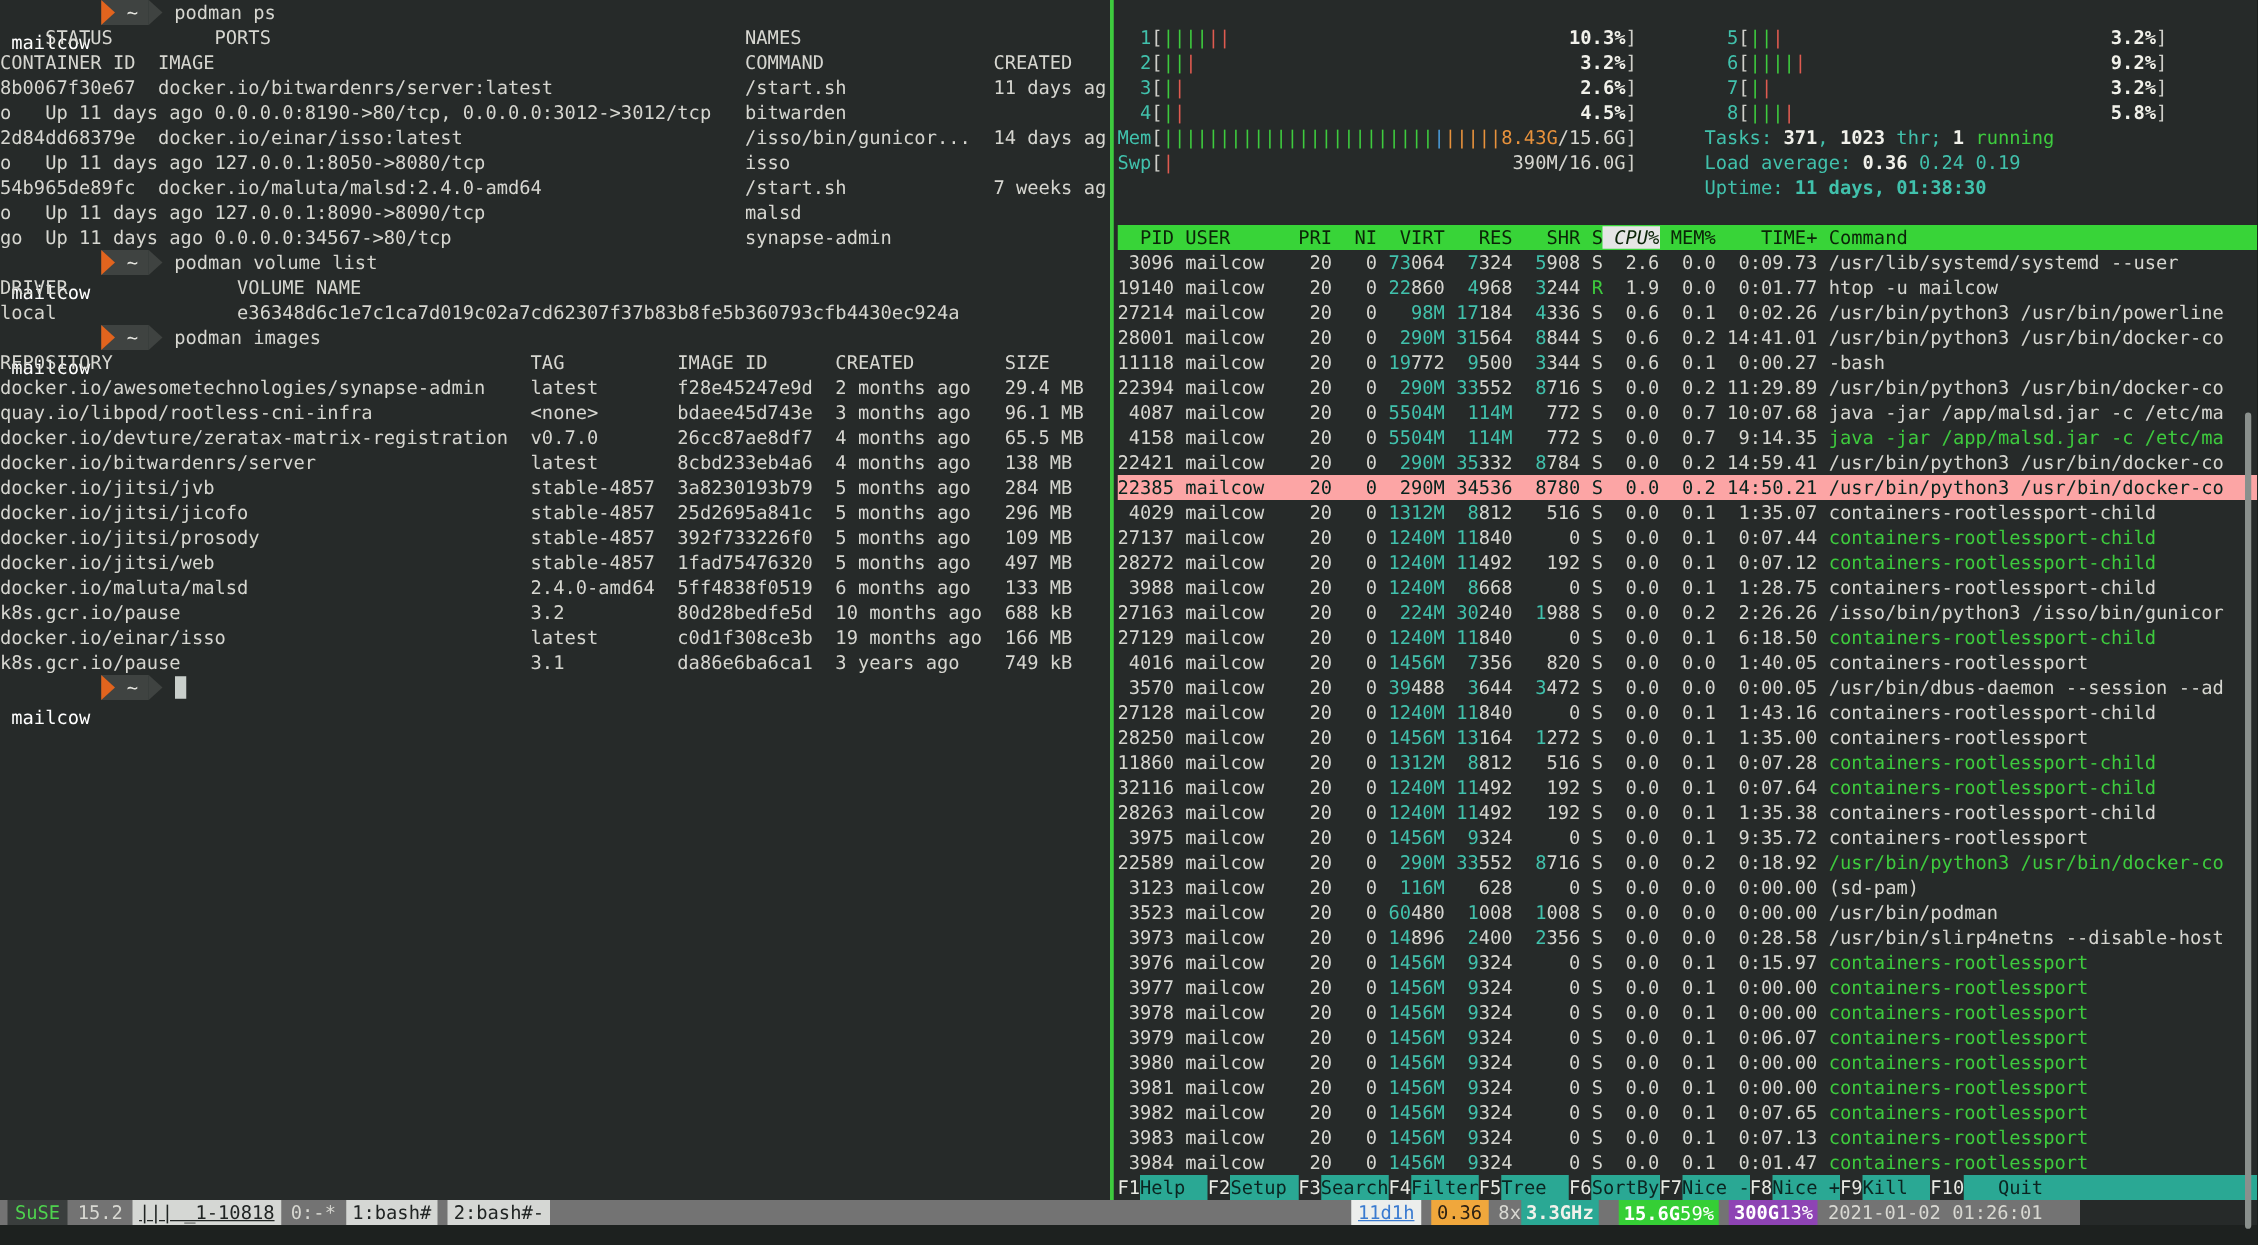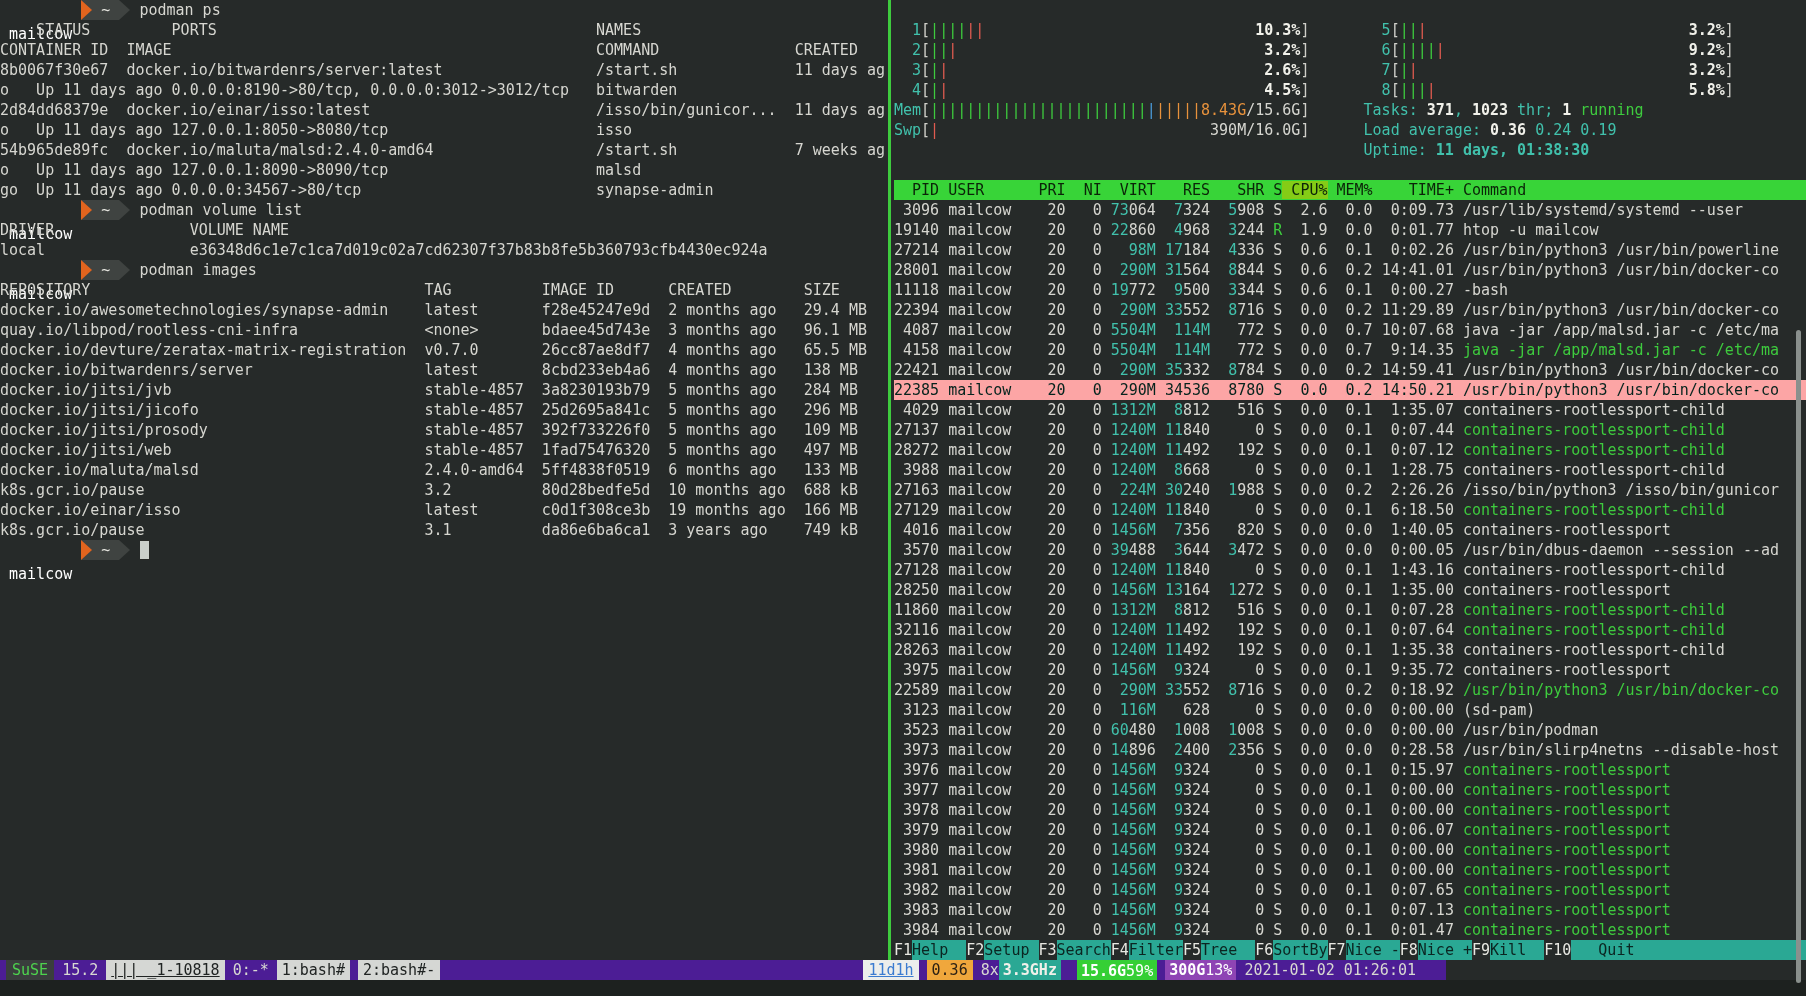--- a/index.html
+++ b/index.html
@@ -36,32 +36,32 @@
   .mpct{color:#f1f1ea;font-weight:bold;white-space:pre;}
   .tline{white-space:pre;}
   .c-teal{color:#41c1ac;} .c-green{color:#3ecb3e;} .c-red{color:#df5b50;} .c-orange{color:#e8923c;}
   .c-blue{color:#4a9ad8;} .c-dim{color:#d6d6d0;} .c-bold{color:#f1f1ea;font-weight:bold;}
   .c-boldteal{color:#41c1ac;font-weight:bold;}
   
   .ptable{position:absolute;left:0;top:180px;right:0;}
   .prow{height:20px;white-space:pre;}
   .phead{background:#38d438;color:#0b2408;}
   .phead span{color:#0b2408;}
-  .phead .sort{background:#84cc16;}
+  .phead .sort{background:#e5e5e5;font-style:italic;}
   .row-selected{background:#fca5a5;}
   .row-selected span{color:#06231d !important;font-weight:normal !important;}
   
   .fbar{position:absolute;left:0;top:940px;right:0;height:20px;display:flex;white-space:pre;}
   .fitem{display:inline-flex;}
   .fitem:last-child{flex:1;}
   .fkey{color:#e8e8e2;}
   .flabel{background:#2aa894;color:#0b2521;display:inline-block;min-width:6ch;}
   .fitem:last-child .flabel{flex:1;padding-left:27px;}
   
-  .statusbar{position:absolute;left:0;top:960px;width:1446px;height:20px;background:#4c1d95;display:flex;white-space:pre;}
+  .statusbar{position:absolute;left:0;top:960px;width:1664px;height:20px;background:#737373;display:flex;white-space:pre;}
   .status-left{display:flex;margin-left:2px;}
   .status-right{display:flex;margin-left:auto;margin-right:30px;}
   .tseg{margin-left:8px;display:inline-block;}
   .seg-plain{color:#d8d8d2;}
   .seg-suse{background:#3a3e3d;color:#4ed34e;padding:0 6px;margin-left:4px;}
   .seg-badge,.seg-winbadge{background:#d5d7d4;color:#202423;padding:0 5px;}
   .seg-winbadge{text-decoration:underline;}
   .seg-uptime{background:#eceeec;color:#3a7bd0;padding:0 5px;text-decoration:underline;}
   .seg-load{background:#f0a73c;color:#2c2114;padding:0 5px;}
   .seg-freq{background:#2aa894;color:#f1f1ea;font-weight:bold;padding:0 4px;margin-left:0;}
@@ -74,21 +74,21 @@
 </head>
 <body>
 
 <div class="screen">
   <div class="left-pane">
       <div class="line prompt"><span class="pseg-user"> mailcow </span><span class="arr arr-o"></span><span class="pseg-dir"> ~ </span><span class="arr arr-g"></span><span class="cmdtext"> podman ps</span></div>
       <div class="line">    STATUS         PORTS                                          NAMES</div>
       <div class="line">CONTAINER ID  IMAGE                                               COMMAND               CREATED</div>
       <div class="line">8b0067f30e67  docker.io/bitwardenrs/server:latest                 /start.sh             11 days ag</div>
       <div class="line">o   Up 11 days ago 0.0.0.0:8190-&gt;80/tcp, 0.0.0.0:3012-&gt;3012/tcp   bitwarden</div>
-      <div class="line">2d84dd68379e  docker.io/einar/isso:latest                         /isso/bin/gunicor...  11 days ag</div>
+      <div class="line">2d84dd68379e  docker.io/einar/isso:latest                         /isso/bin/gunicor...  14 days ag</div>
       <div class="line">o   Up 11 days ago 127.0.0.1:8050-&gt;8080/tcp                       isso</div>
       <div class="line">54b965de89fc  docker.io/maluta/malsd:2.4.0-amd64                  /start.sh             7 weeks ag</div>
       <div class="line">o   Up 11 days ago 127.0.0.1:8090-&gt;8090/tcp                       malsd</div>
       <div class="line">go  Up 11 days ago 0.0.0.0:34567-&gt;80/tcp                          synapse-admin</div>
       <div class="line prompt"><span class="pseg-user"> mailcow </span><span class="arr arr-o"></span><span class="pseg-dir"> ~ </span><span class="arr arr-g"></span><span class="cmdtext"> podman volume list</span></div>
       <div class="line">DRIVER               VOLUME NAME</div>
       <div class="line">local                e36348d6c1e7c1ca7d019c02a7cd62307f37b83b8fe5b360793cfb4430ec924a</div>
       <div class="line prompt"><span class="pseg-user"> mailcow </span><span class="arr arr-o"></span><span class="pseg-dir"> ~ </span><span class="arr arr-g"></span><span class="cmdtext"> podman images</span></div>
       <div class="line">REPOSITORY                                     TAG          IMAGE ID      CREATED        SIZE</div>
       <div class="line">docker.io/awesometechnologies/synapse-admin    latest       f28e45247e9d  2 months ago   29.4 MB</div>

